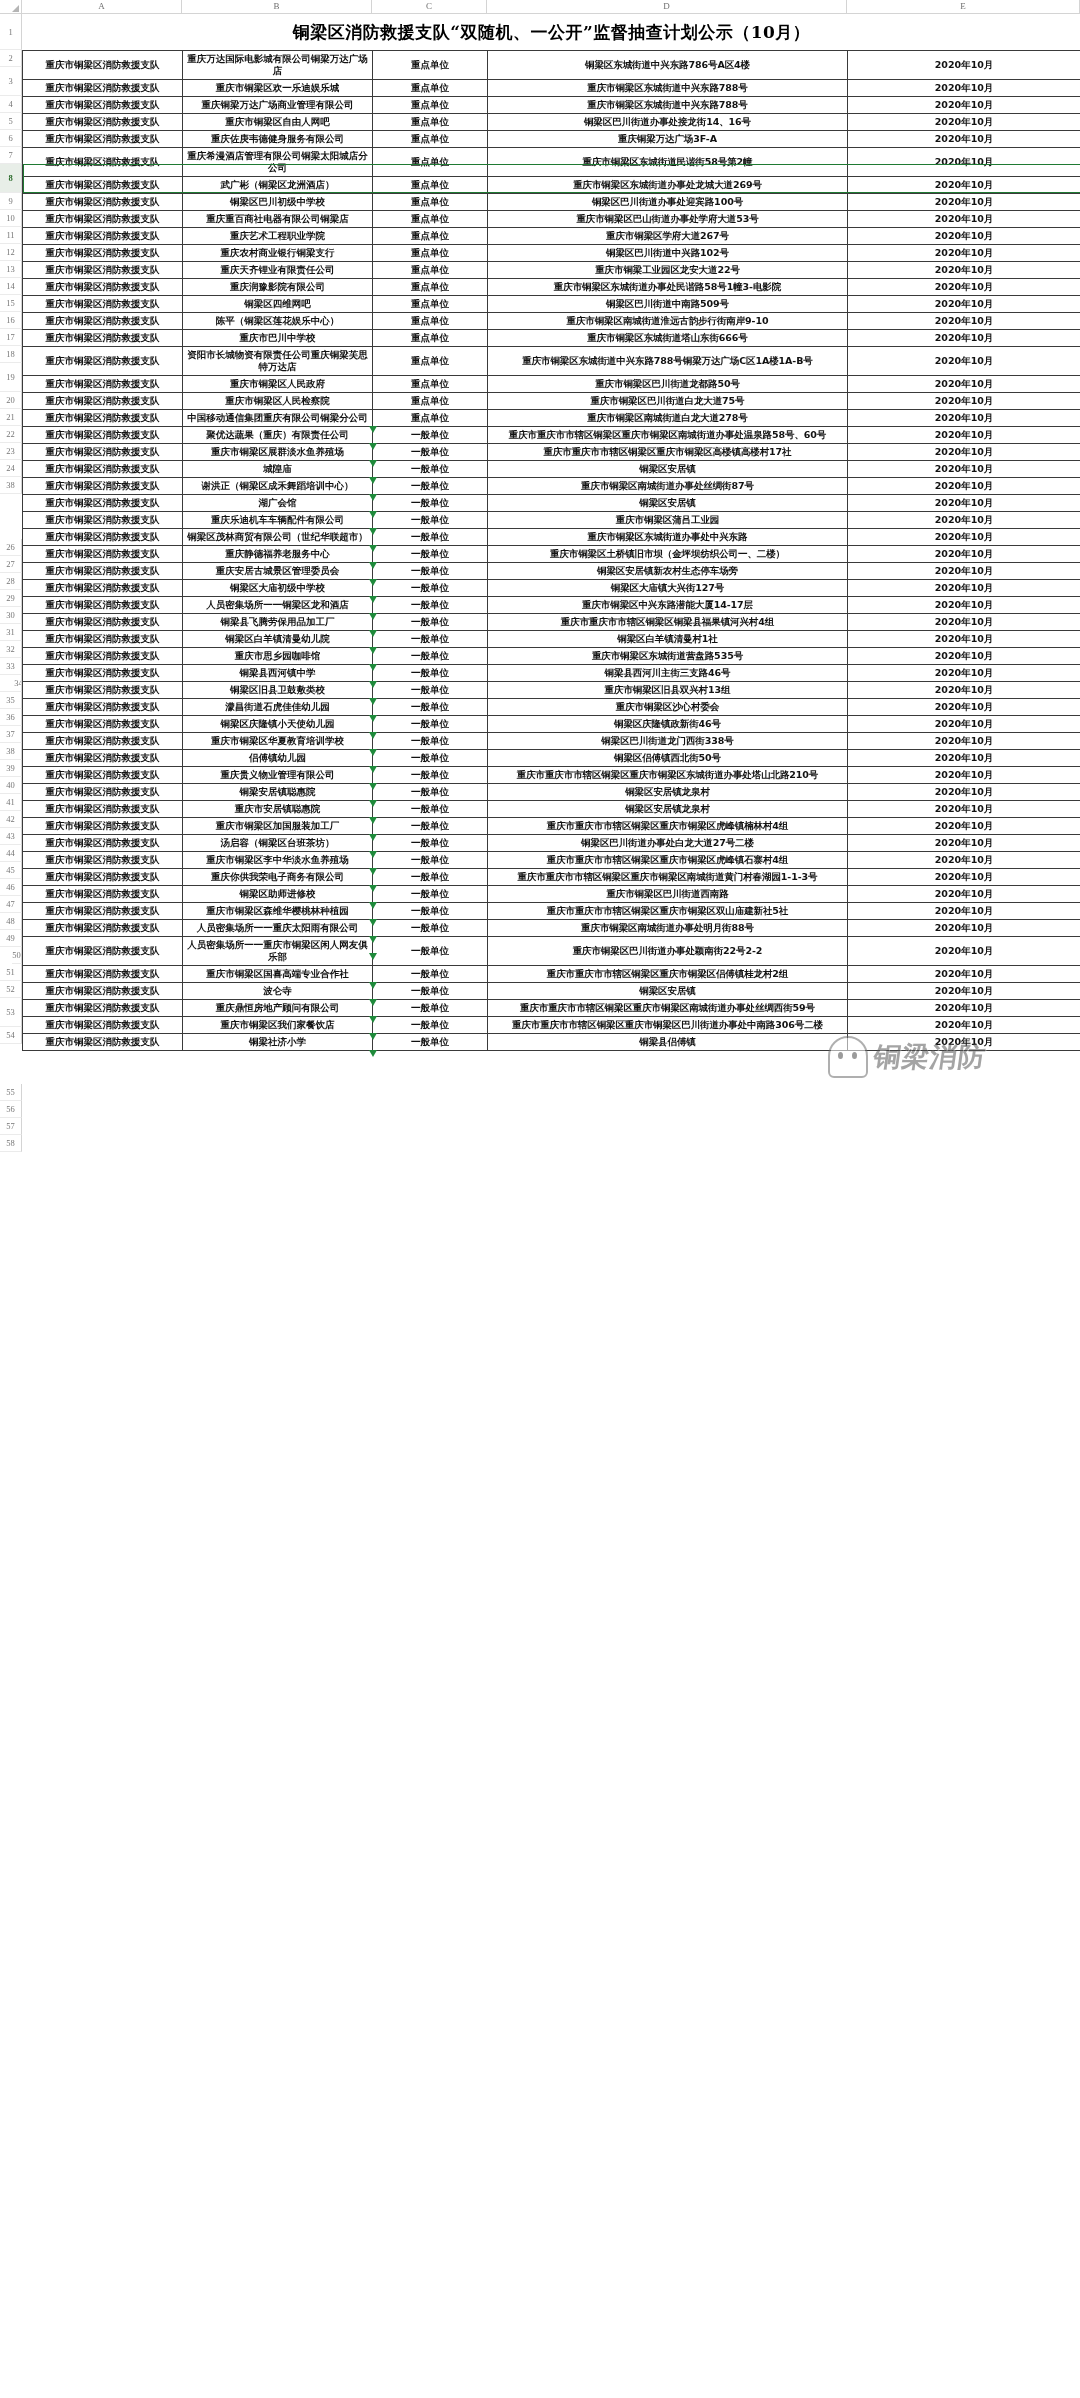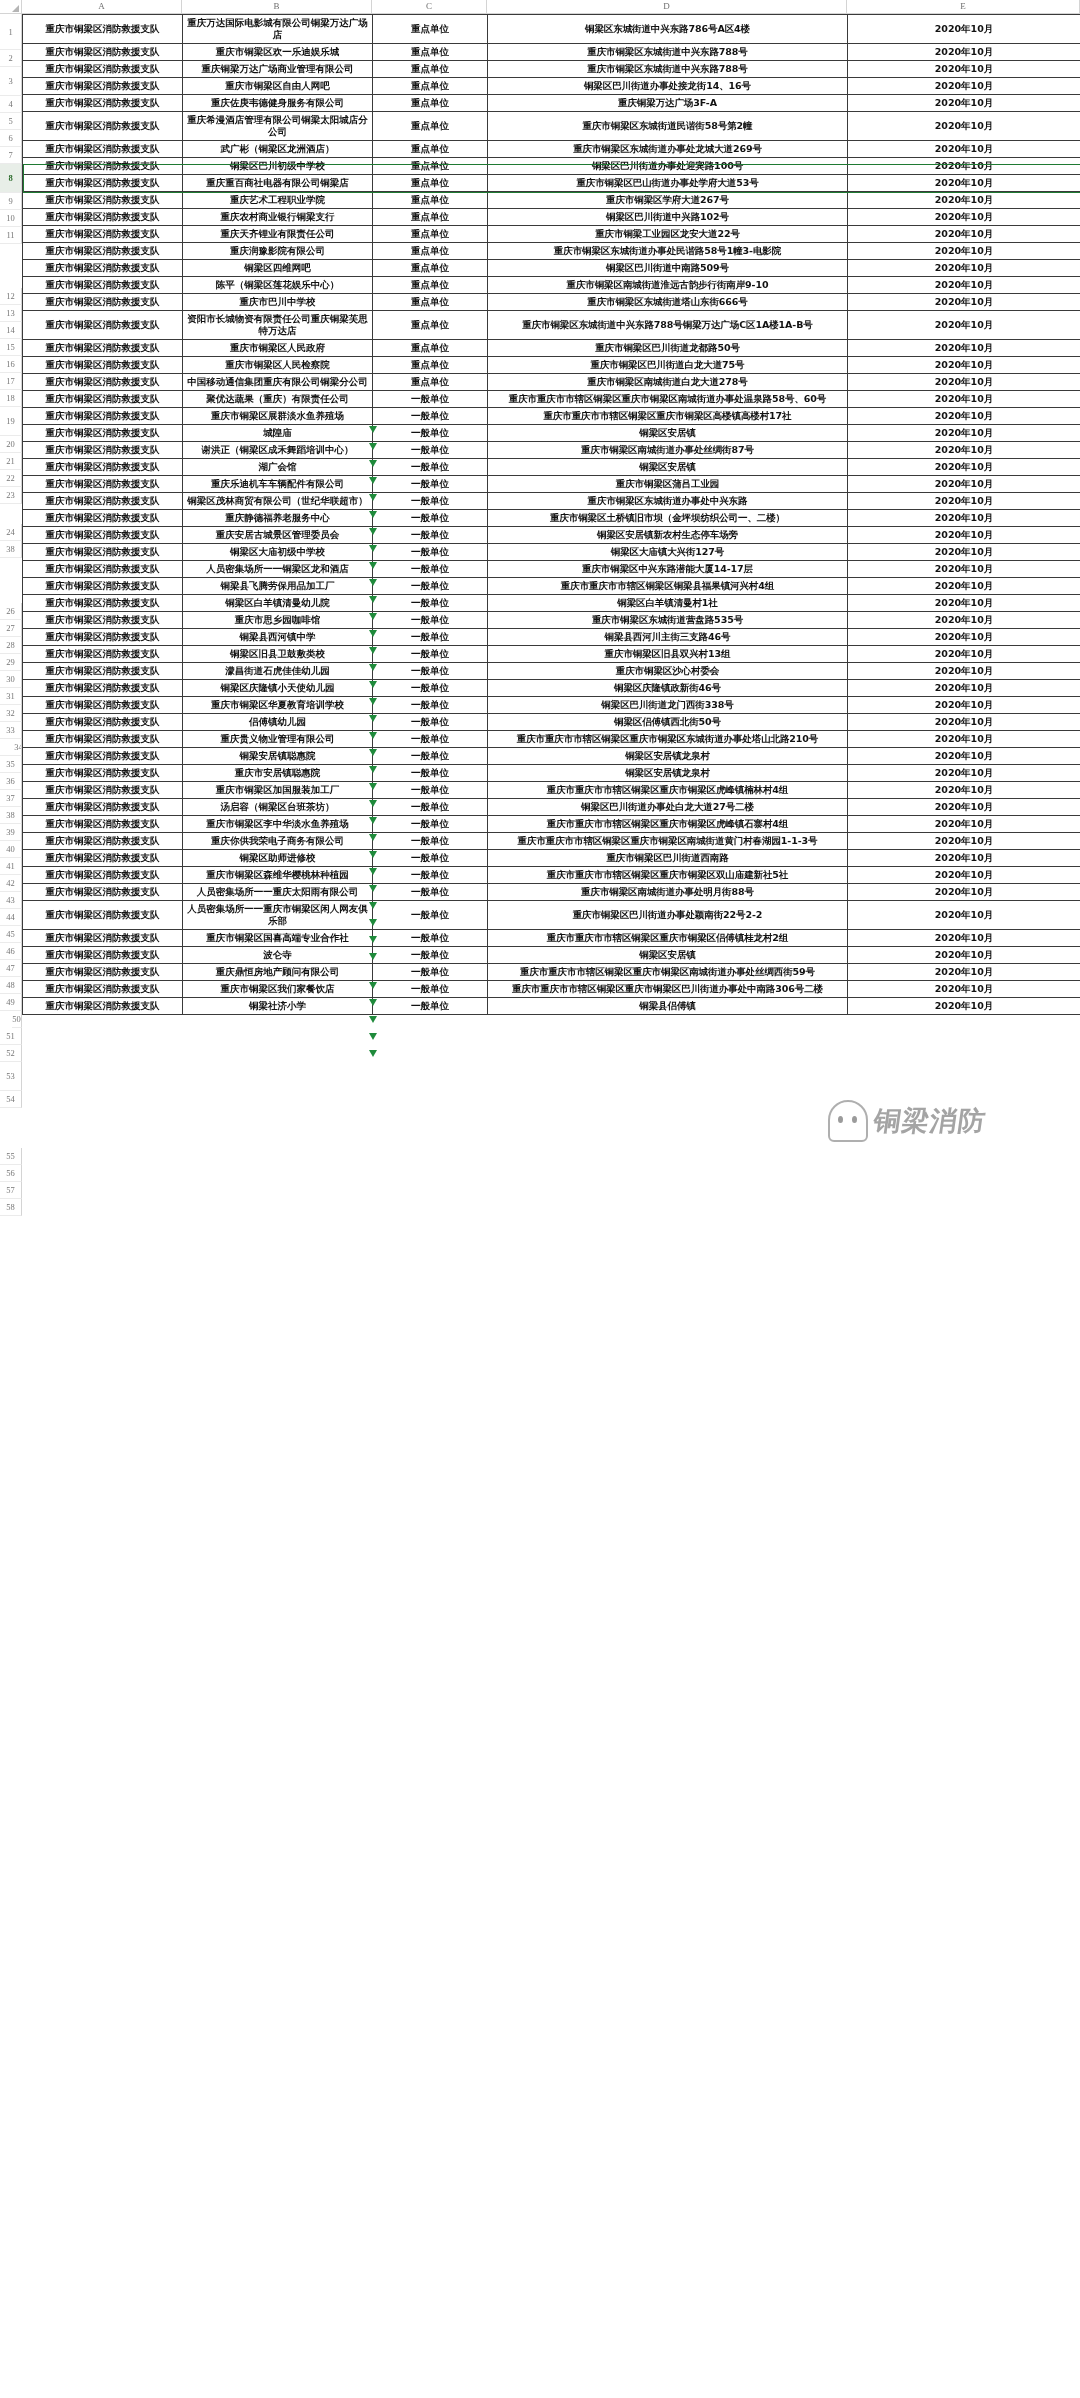--- a/index.html
+++ b/index.html
@@ -195,33 +195,33 @@
           <div class="rh" style="height: 17px;">2</div>
           <div class="rh" style="height: 29px;">3</div>
           <div class="rh" style="height: 17px;">4</div>
           <div class="rh" style="height: 17px;">5</div>
           <div class="rh" style="height: 17px;">6</div>
           <div class="rh" style="height: 17px;">7</div>
           <div class="rh sel" style="height: 29px;">8</div>
           <div class="rh" style="height: 17px;">9</div>
           <div class="rh" style="height: 17px;">10</div>
           <div class="rh" style="height: 17px;">11</div>
-          <div class="rh" style="height: 17px; margin-top: 44px;">12</div>
+          <div class="rh" style="height: 17px;">12</div>
           <div class="rh" style="height: 17px;">13</div>
           <div class="rh" style="height: 17px;">14</div>
           <div class="rh" style="height: 17px;">15</div>
           <div class="rh" style="height: 17px;">16</div>
           <div class="rh" style="height: 17px;">17</div>
           <div class="rh" style="height: 17px;">18</div>
           <div class="rh" style="height: 29px;">19</div>
           <div class="rh" style="height: 17px;">20</div>
           <div class="rh" style="height: 17px;">21</div>
           <div class="rh" style="height: 17px;">22</div>
           <div class="rh" style="height: 17px;">23</div>
-          <div class="rh" style="height: 17px; margin-top: 20px;">24</div>
+          <div class="rh" style="height: 17px;">24</div>
           <div class="rh" style="height: 17px;">38</div>
           <div class="rh" style="height: 17px; margin-top: 45px;">26</div>
           <div class="rh" style="height: 17px;">27</div>
           <div class="rh" style="height: 17px;">28</div>
           <div class="rh" style="height: 17px;">29</div>
           <div class="rh" style="height: 17px;">30</div>
           <div class="rh" style="height: 17px;">31</div>
           <div class="rh" style="height: 17px;">32</div>
           <div class="rh" style="height: 17px;">33</div>
           <div class="rh" style="height: 17px; padding-left: 16px;">34</div>
@@ -255,20 +255,23 @@
     <div class="table-wrap">
       <table class="xl">
         <colgroup>
           <col class="c-a">
             <col class="c-b">
             <col class="c-c">
             <col class="c-d">
             <col class="c-e">
         </colgroup>
         <tbody id="tbody">
+          <tr class="title-row">
+            <td colspan="5">铜梁区消防救援支队“双随机、一公开”监督抽查计划公示（10月）</td>
+          </tr>
         <tr class="data-row">
               <td>重庆市铜梁区消防救援支队</td>
               <td>重庆万达国际电影城有限公司铜梁万达广场店</td>
               <td>重点单位</td>
               <td class="addr">铜梁区东城街道中兴东路786号A区4楼</td>
               <td>2020年10月</td>
             </tr>
             <tr class="data-row">
               <td>重庆市铜梁区消防救援支队</td>
               <td>重庆市铜梁区欢一乐迪娱乐城</td>

